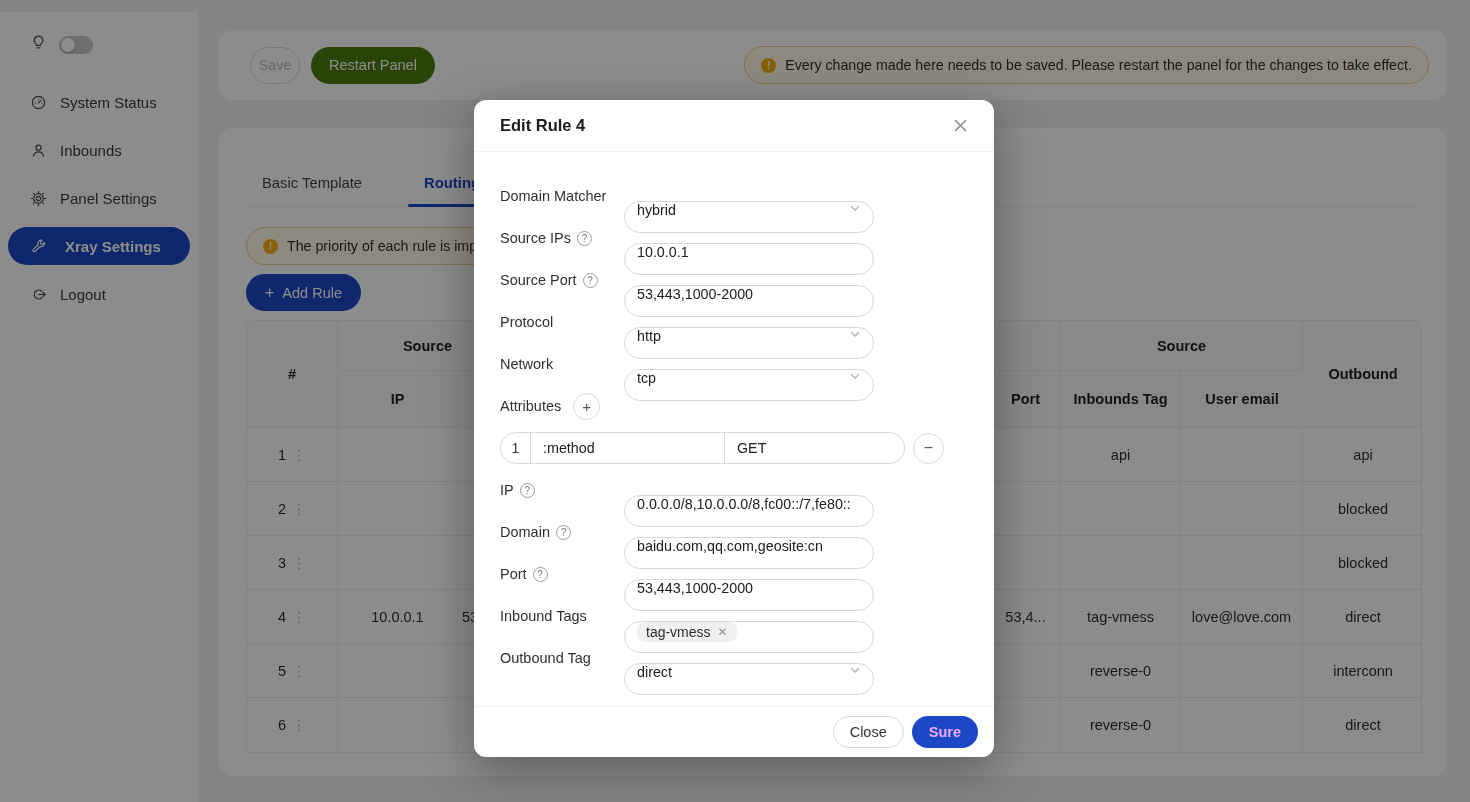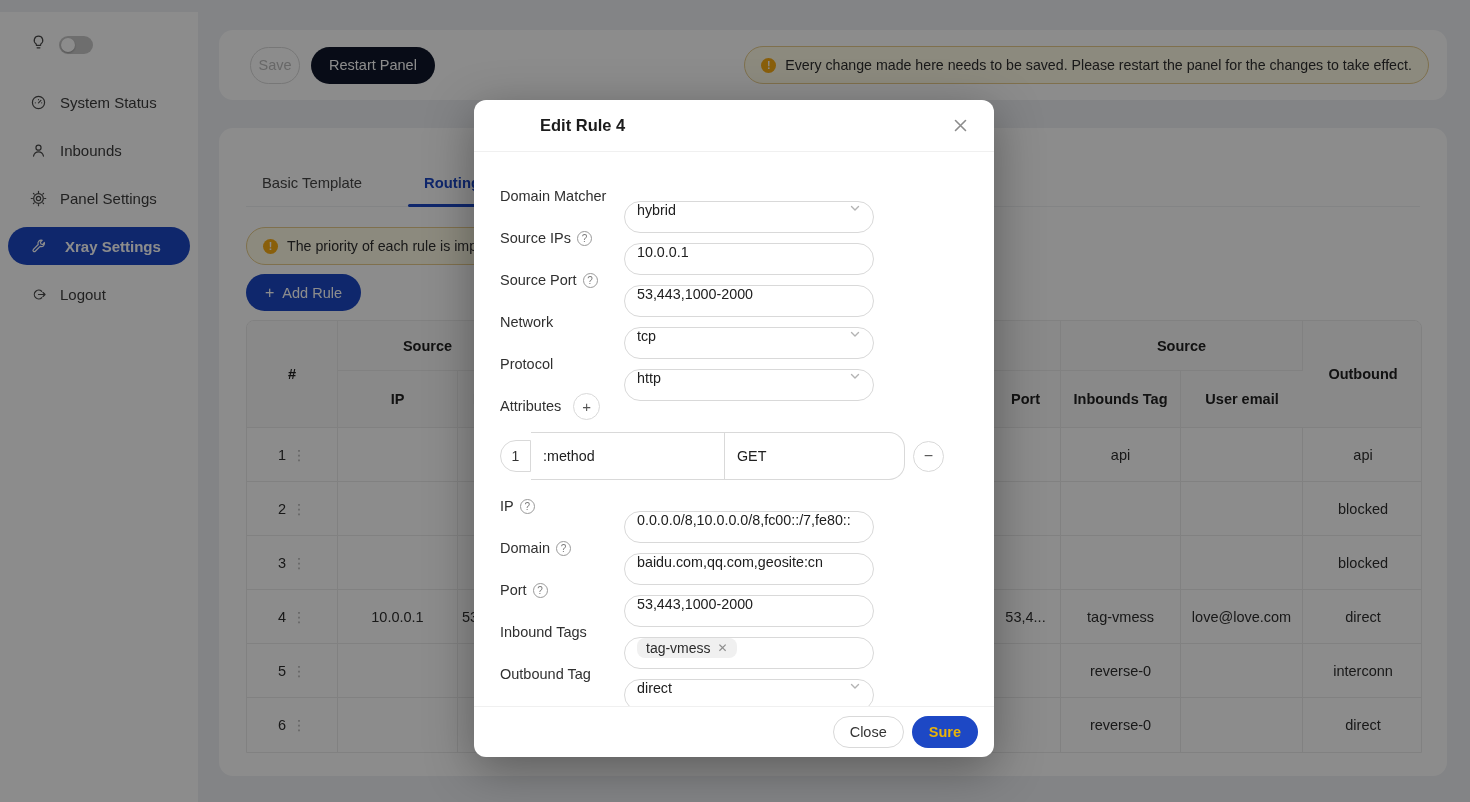--- a/index.html
+++ b/index.html
@@ -17,21 +17,21 @@
   .nav-item .nico { color:#4a4a4a; display:flex; }
   .nav-item.active { background:#1d48c5; color:#ffffff; font-weight:600;gap:18px; }
   .nav-item.active .nico { color:#ffffff; }
 
   
   .top-card { position:absolute; left:219px; top:30px; width:1228px; height:70px; background:#fff; border-radius:14px; display:flex; align-items:center; padding:0 18px 0 31px; z-index:1; }
   .main-card { position:absolute; left:219px; top:128px; width:1228px; height:648px; background:#fff; border-radius:14px; padding:0 27px; z-index:1; }
 
   .btn { border:1px solid transparent; border-radius:18.5px; height:37px; font-size:14.5px; display:inline-flex; align-items:center; justify-content:center; cursor:pointer; background:#fff; font-family:inherit; }
   .btn-save { width:50px; border-color:#d9d9d9; color:#bdbdbd; cursor:not-allowed;text-align:right; }
-  .btn-restart { margin-left:11px; padding:0 17px; background:#0f172a; color:#fff; }
+  .btn-restart { margin-left:11px; padding:0 17px; background:#4d7c0f; color:#fff; }
 
   .alert { display:flex; align-items:center; gap:9px; border:1px solid #e7cd8c; background:#fffbe6; border-radius:19px; height:38px; padding:0 16px; font-size:14.2px; color:#2f2f2f; }
   .alert-top { margin-left:auto; }
   .warn-dot { width:15px; height:15px; border-radius:50%; background:#faad14; color:#fff; font-size:10.5px; font-weight:700; display:inline-flex; align-items:center; justify-content:center; flex:0 0 auto; }
 
   
   .tabs { display:flex; gap:62px; padding:0 16px; height:79px; align-items:flex-end; border-bottom:1px solid #eef0f2; }
   .tab { position:relative; padding-bottom:15px; font-size:14.8px; color:#464646; cursor:pointer; white-space:nowrap; }
   .tab.active { color:#1d48c5; font-weight:600; }
   .tab.active::after { content:""; position:absolute; left:-16px; right:-26px; bottom:-1px; height:3px; background:#1d48c5; border-radius:2px; }
@@ -49,44 +49,44 @@
   tr.h1 { height:50px; } tr.h2 { height:57px; } tbody tr { height:54px; }
   tbody tr:last-child td { border-bottom:none; }
   td.src-port { text-align:left; }
   .row-num { display:inline-flex; align-items:center; gap:6px; }
   .drag-dots { color:#b0b0b0; font-size:14px; cursor:grab; }
 
   
   .dim { position:absolute; inset:0; background:rgba(0,0,0,0.45); z-index:5; }
   .modal { position:absolute; left:474px; top:100px; width:520px; height:657px; background:#fff; border-radius:12px; box-shadow:0 12px 48px rgba(0,0,0,.35); z-index:10; display:flex; flex-direction:column; }
   .m-head { height:52px; border-bottom:1px solid #f0f0f0; display:flex; align-items:center; padding:0 26px; flex:0 0 auto; }
-  .m-title { font-size:16.5px; font-weight:700; color:#1c1c1c;margin-left:40px; }
+  .m-title { font-size:16.5px; font-weight:700; color:#1c1c1c; }
   .m-close { margin-left:auto; color:#8c8c8c; cursor:pointer; display:flex; }
   .m-body { flex:1 1 auto; padding:28px 26px 0 26px; overflow:hidden; }
   .m-row { display:flex; align-items:center; height:32px; margin-bottom:10px; }
   .m-label { width:124px; font-size:14.5px; color:#303030; display:flex; align-items:center; gap:6px; flex:0 0 auto; }
   .help { width:15px; height:15px; border-radius:50%; border:1px solid #9a9a9a; color:#7a7a7a; font-size:10px; display:inline-flex; align-items:center; justify-content:center; cursor:help; }
   .fld { position:relative; width:250px; height:32px; border:1px solid #d9d9d9; border-radius:16px; background:#fff; display:flex; align-items:flex-start; padding:0 12px; font-size:14.3px; color:#202020;margin-top:41px; }
   .fld input { border:none; outline:none; width:100%; font-size:14.3px; color:#202020; font-family:inherit; background:transparent; }
   .fld.sel { cursor:pointer; }
   .chev { position:absolute; right:12px; color:#b3b3b3; display:flex; }
   .circle-btn { width:27px; height:27px; border:1px solid #d9d9d9; border-radius:50%; background:#fff; color:#555; font-size:15px; display:inline-flex; align-items:center; justify-content:center; cursor:pointer; }
   .attr-group { display:flex; align-items:center; margin-bottom:10px; }
   .attr-idx { width:31px; height:32px; border:1px solid #d9d9d9; border-radius:16px 0 0 16px; display:flex; align-items:center; justify-content:center; font-size:14px; color:#333; background:#fff; }
-  .attr-key, .attr-val { height:48px; border:1px solid #d9d9d9; border-left:none; display:flex; align-items:center; padding:0 12px; }
+  .attr-key, .attr-val { height:32px; border:1px solid #d9d9d9; border-left:none; display:flex; align-items:center; padding:0 12px; }
   .attr-key { width:194px; }
   .attr-val { width:180px; border-radius:0 16px 16px 0; }
   .attr-key input, .attr-val input { border:none; outline:none; width:100%; font-size:14.3px; color:#202020; font-family:inherit; }
   .attr-minus { margin-left:8px; width:31px; height:31px; font-size:16px; }
   .chip { display:inline-flex; align-items:center; gap:7px; background:#f0f0f0; border-radius:8px; padding:2px 9px; font-size:14px; color:#2b2b2b; }
   .chip-x { color:#8c8c8c; font-size:12px; cursor:pointer; }
   .m-foot { flex:0 0 51px; border-top:1px solid #f0f0f0; display:flex; align-items:center; justify-content:flex-end; gap:8px; padding:0 16px; }
   .btn-sm { height:32px; border-radius:16px; padding:0 16px; font-size:14.5px; }
   .btn-close { border-color:#d9d9d9; color:#333; }
-  .btn-sure { background:#1d48c5; color:#eab308; font-weight:600; }
+  .btn-sure { background:#1d48c5; color:#f0abfc; font-weight:600; }
 </style>
 </head>
 <body>
 
 <div class="screen">
 
   <aside class="sidebar">
     <div class="sb-top">
       <span class="bulb">
         <svg width="17" height="17" viewBox="0 0 24 24" fill="none" stroke="currentColor" stroke-width="1.7" stroke-linecap="round" stroke-linejoin="round">
@@ -350,44 +350,44 @@
         <span class="m-label">
             <span>Source Port</span>
             <span class="help">?</span>
           </span>
         <div class="fld">
             <input value="53,443,1000-2000" style="">
           </div>
       </div>
 
       <div class="m-row">
+        <span class="m-label">Protocol</span>
+        <div class="fld sel">
+          <span>http</span>
+          <span class="chev">
+              <svg width="12" height="12" viewBox="0 0 12 12" fill="none" stroke="currentColor" stroke-width="1.4" stroke-linecap="round" stroke-linejoin="round">
+                <polyline points="2.5,4.5 6,8 9.5,4.5"></polyline>
+              </svg>
+            </span>
+        </div>
+      </div>
+
+      <div class="m-row">
         <span class="m-label">Network</span>
         <div class="fld sel">
           <span>tcp</span>
           <span class="chev">
               <svg width="12" height="12" viewBox="0 0 12 12" fill="none" stroke="currentColor" stroke-width="1.4" stroke-linecap="round" stroke-linejoin="round">
                 <polyline points="2.5,4.5 6,8 9.5,4.5"></polyline>
               </svg>
             </span>
         </div>
       </div>
 
       <div class="m-row">
-        <span class="m-label">Protocol</span>
-        <div class="fld sel">
-          <span>http</span>
-          <span class="chev">
-              <svg width="12" height="12" viewBox="0 0 12 12" fill="none" stroke="currentColor" stroke-width="1.4" stroke-linecap="round" stroke-linejoin="round">
-                <polyline points="2.5,4.5 6,8 9.5,4.5"></polyline>
-              </svg>
-            </span>
-        </div>
-      </div>
-
-      <div class="m-row">
         <span class="m-label" style="width:auto; margin-right:12px;">Attributes</span>
         <button class="circle-btn">+</button>
       </div>
 
       <div class="attr-group">
         <span class="attr-idx">1</span>
         <span class="attr-key">
             <input value=":method" style="">
           </span>
         <span class="attr-val">

